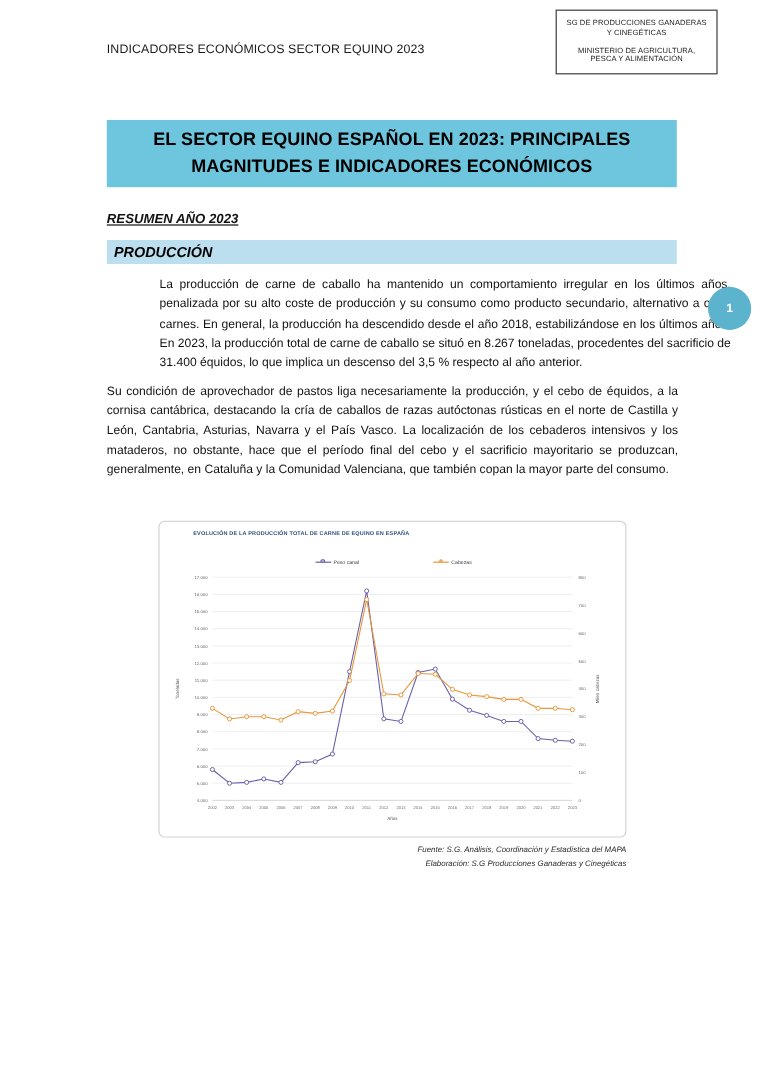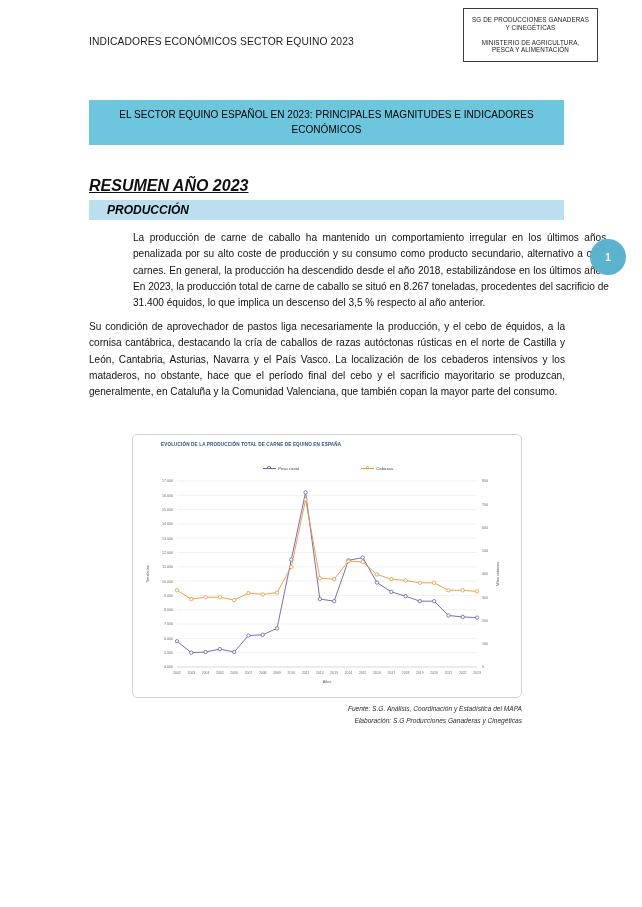--- a/index.html
+++ b/index.html
@@ -73,50 +73,50 @@
     min-height: 45px;
     background: #6ec6de;
     display: flex;
     align-items: center;
     justify-content: center;
     text-align: center;
     padding: 6px 16px;
     box-sizing: border-box;
   }
   .title-banner-text {
-    font-size: 10px;
-    font-weight: normal;
+    font-size: 15px;
+    font-weight: bold;
     line-height: 1.45;
     color: #000000;
     letter-spacing: 0.05px;
   }
 
   
   .resumen {
     position: absolute;
     left: 89px;
     top: 177px;
-    font-size: 16px;
+    font-size: 11px;
     font-style: italic;
     font-weight: bold;
     text-decoration: underline;
     color: #111111;
   }
 
   
   .section-bar {
     position: absolute;
     left: 89px;
     top: 200px;
     width: 475px;
     height: 20px;
     background: #bcdff0;
     display: flex;
     align-items: center;
-    padding-left: 18px;
+    padding-left: 6px;
     box-sizing: border-box;
   }
   .section-bar-text {
     font-size: 12px;
     font-weight: bold;
     font-style: italic;
     color: #000000;
   }
 
   

